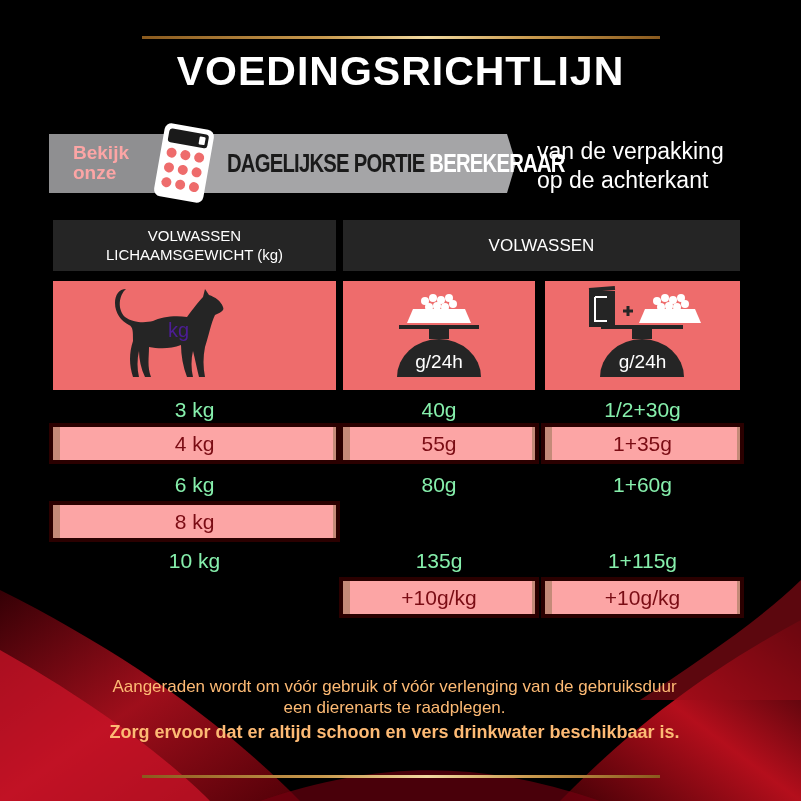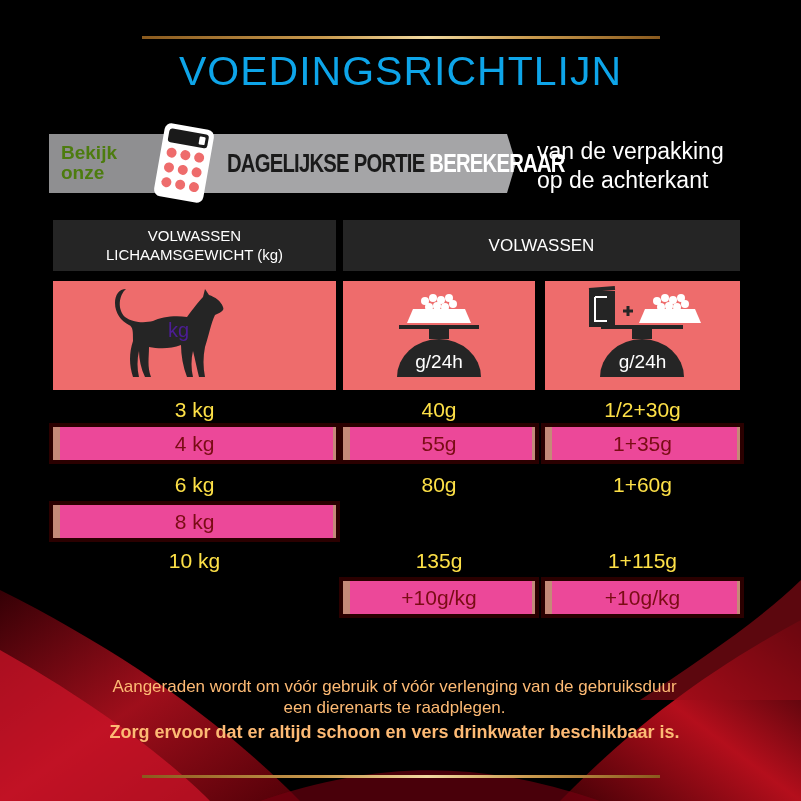--- a/index.html
+++ b/index.html
@@ -7,33 +7,33 @@
     width:801px; height:801px; position:relative; overflow:hidden;
     background:#000; font-family:"Liberation Sans", sans-serif; color:#fff;
   }
   .bg-swoosh { position:absolute; inset:0; pointer-events:none; }
   .gold-line {
     position:absolute; left:142px; width:518px; height:3px;
     background:linear-gradient(90deg,#8a5a1e 0%,#c99a4e 35%,#f1d9a0 55%,#c99a4e 75%,#8a5a1e 100%);
   }
   .title {
     position:absolute; top:48px; left:0; width:801px; text-align:center;
-    font-size:41px; font-weight:normal; letter-spacing:1px; color:#0ea5e9;
+    font-size:41px; font-weight:bold; letter-spacing:1px; color:#ffffff;
   }
   
   .banner { position:absolute; left:49px; top:134px; height:59px; }
   .banner-bar {
     position:absolute; left:0; top:0; width:467px; height:59px; background:#a5a5a7;
     clip-path:polygon(0 0, 458px 0, 467px 29px, 458px 59px, 0 59px);
   }
   .banner-left {
     position:absolute; left:0; top:0; width:120px; height:59px; background:#8f8f91;
   }
   .bekijk {
-    position:absolute; left:12px; top:9px; font-size:19px; font-weight:bold; line-height:20px; color:#4d7c0f;
+    position:absolute; left:24px; top:9px; font-size:19px; font-weight:bold; line-height:20px; color:#fca5a5;
   }
   .calc { position:absolute; left:102px; top:-12px; width:66px; height:82px; }
   .portie {
     position:absolute; left:178px; top:14px; font-size:26px; font-weight:bold;
     font-family:"Liberation Sans Narrow","Liberation Sans",sans-serif; letter-spacing:-1px;
     transform:scaleX(0.78); transform-origin:left center; white-space:nowrap;
   }
   .portie .dark { color:#1a1a1a; }
   .portie .light { color:#fff; }
   .achter {
@@ -48,23 +48,23 @@
   .ic2 { left:343px; width:192px; }
   .ic3 { left:545px; width:195px; }
   .row { position:absolute; left:0; width:801px; height:33px; }
   .row .cell {
     position:absolute; top:0; height:33px; line-height:33px; text-align:center; font-size:21px;
     font-family:"Liberation Sans", sans-serif;
   }
   .row .c1 { left:53px; width:283px; }
   .row .c2 { left:343px; width:192px; }
   .row .c3 { left:545px; width:195px; }
-  .row.dark .cell { color:#fde047; }
+  .row.dark .cell { color:#86efac; }
   .row.light .cell {
-    background:#ec4899; color:#7a0c14;
+    background:#fca5a5; color:#7a0c14;
     box-shadow: inset 7px 0 0 #c48a78, inset -3px 0 0 #c48a78, 0 0 0 4px #2a0000;
   }
   .note {
     position:absolute; left:0; width:789px; text-align:center; color:#fdba74;
   }
   .note1 { top:676px; font-size:17px; line-height:21px; }
   .note2 { top:722px; font-size:18px; font-weight:bold; }
 </style>
 </head>
 <body>

